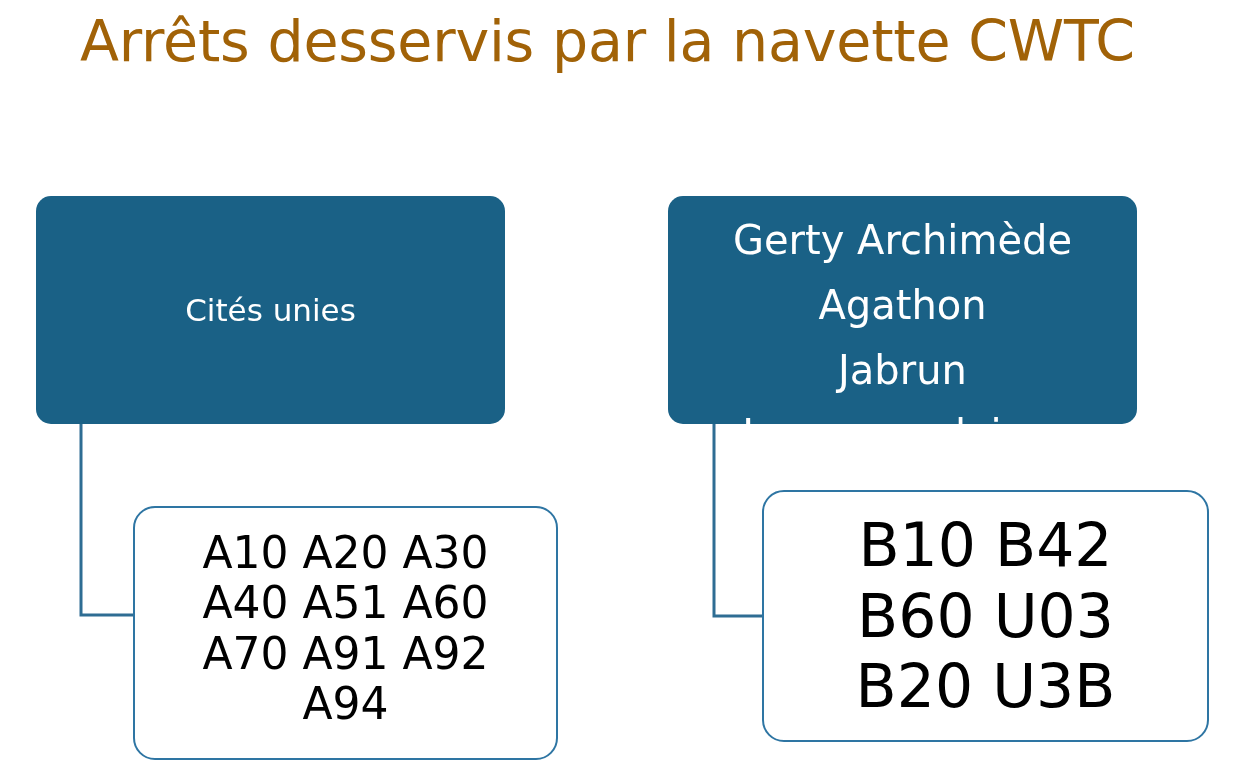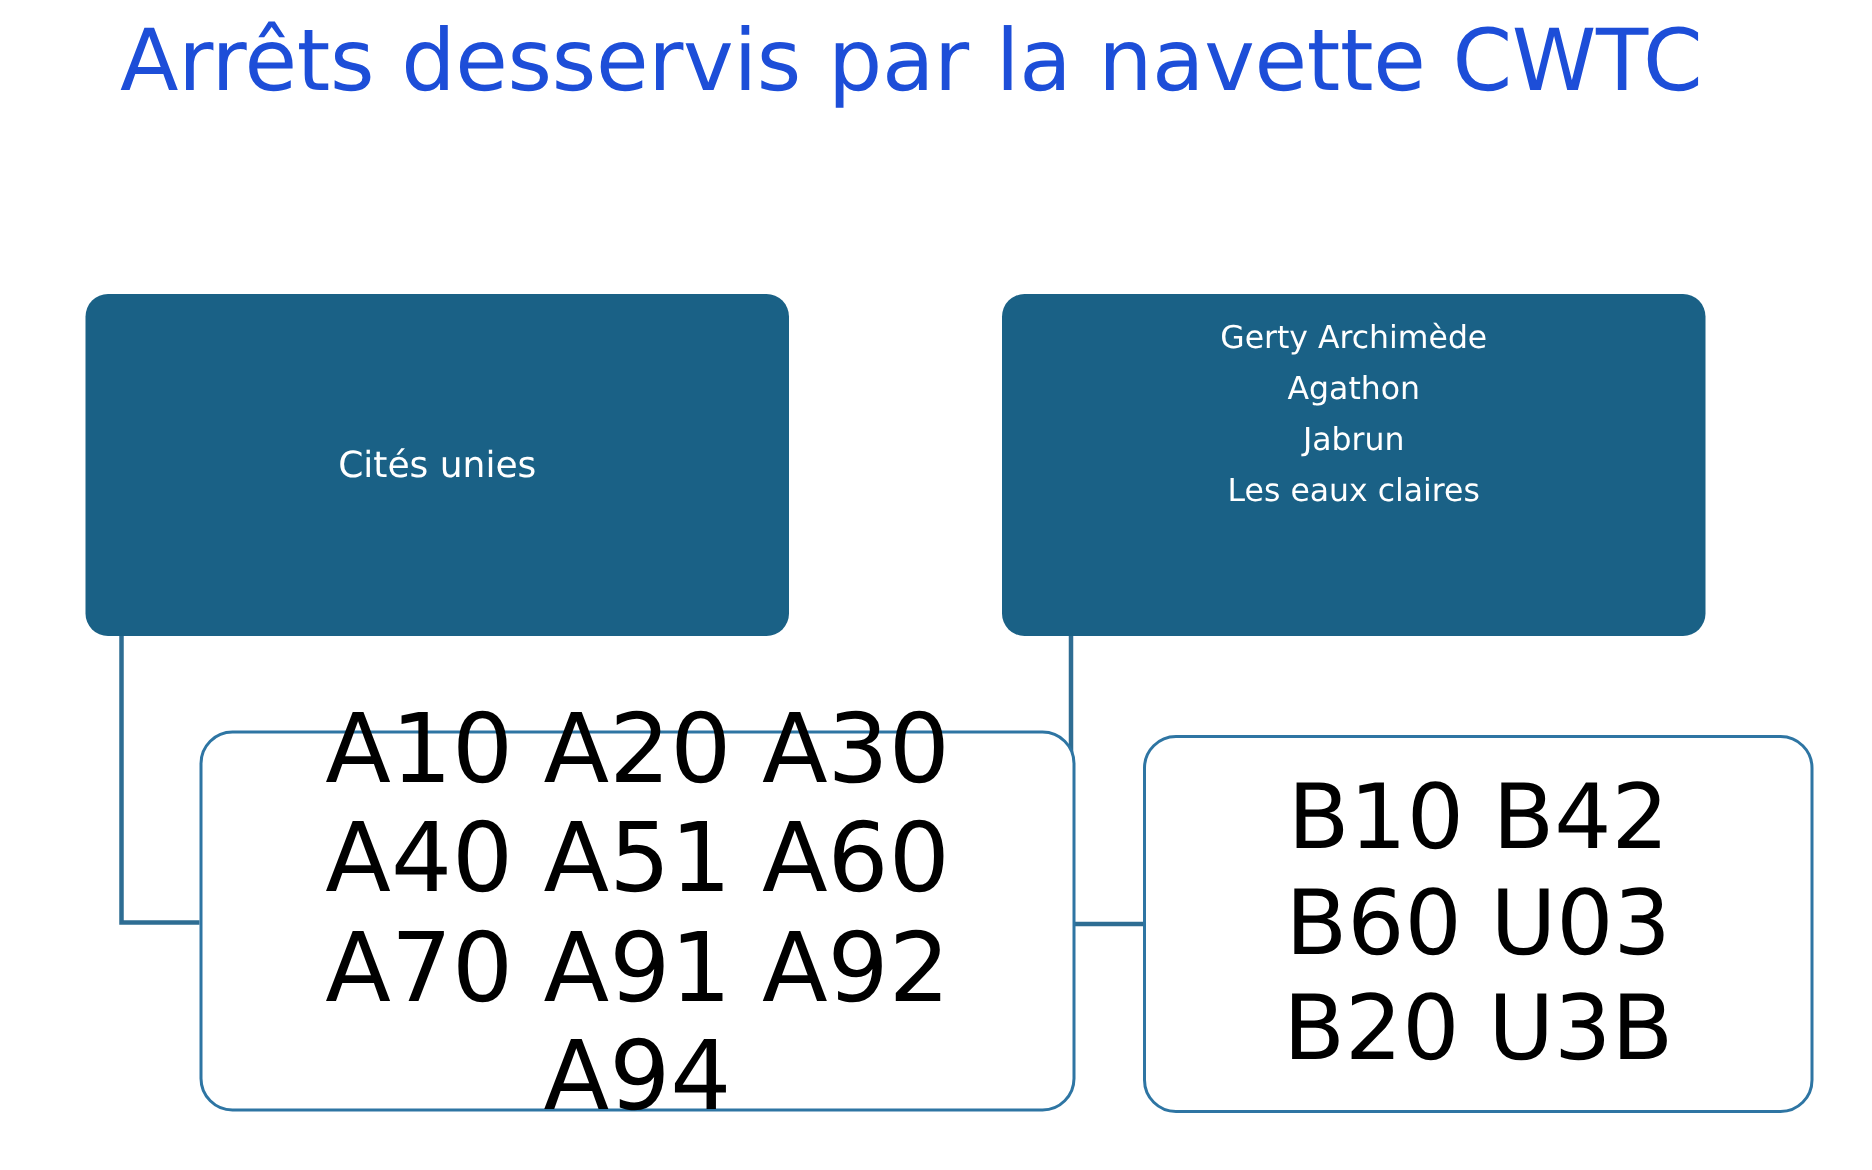--- a/index.html
+++ b/index.html
@@ -21,21 +21,21 @@
   
   .slide-title {
     position: absolute;
     left: 80px;
     top: 8px;
     width: 1090px;
     font-family: "DejaVu Sans", sans-serif;
     font-size: 57px;
     line-height: 1.18;
     font-weight: 400;
-    color: #1d4ed8;
+    color: #a16207;
     letter-spacing: -0.2px;
     white-space: pre-wrap;
   }
 
   
   .connector {
     position: absolute;
     left: 0;
     top: 0;
     width: 1248px;
@@ -55,30 +55,29 @@
     justify-content: center;
     text-align: center;
     font-family: "DejaVu Sans", sans-serif;
     font-weight: 400;
   }
   #node-cites-unies {
     left: 36px;
     top: 196px;
     width: 469px;
     height: 228px;
-    font-size: 24px;
+    font-size: 31px;
     line-height: 1.25;
-    margin-left: 21px;
   }
   #node-gerty {
     left: 668px;
     top: 196px;
     width: 469px;
     height: 228px;
-    font-size: 21px;
+    font-size: 40px;
     line-height: 1.62;
     align-items: flex-start;
     padding-top: 12px;
   }
   .node-filled .node-text {
     white-space: pre-line;
     display: block;
     width: 100%;
   }
 
@@ -92,24 +91,24 @@
     color: #000000;
     font-family: "DejaVu Sans", sans-serif;
     font-weight: 400;
     text-align: center;
     display: flex;
     align-items: center;
     justify-content: center;
   }
   #node-codes-a {
     left: 133px;
-    top: 487px;
-    width: 584px;
+    top: 506px;
+    width: 425px;
     height: 254px;
-    font-size: 64px;
+    font-size: 44px;
     line-height: 1.14;
   }
   #node-codes-b {
     left: 762px;
     top: 490px;
     width: 447px;
     height: 252px;
     font-size: 60px;
     line-height: 1.18;
     align-items: center;

